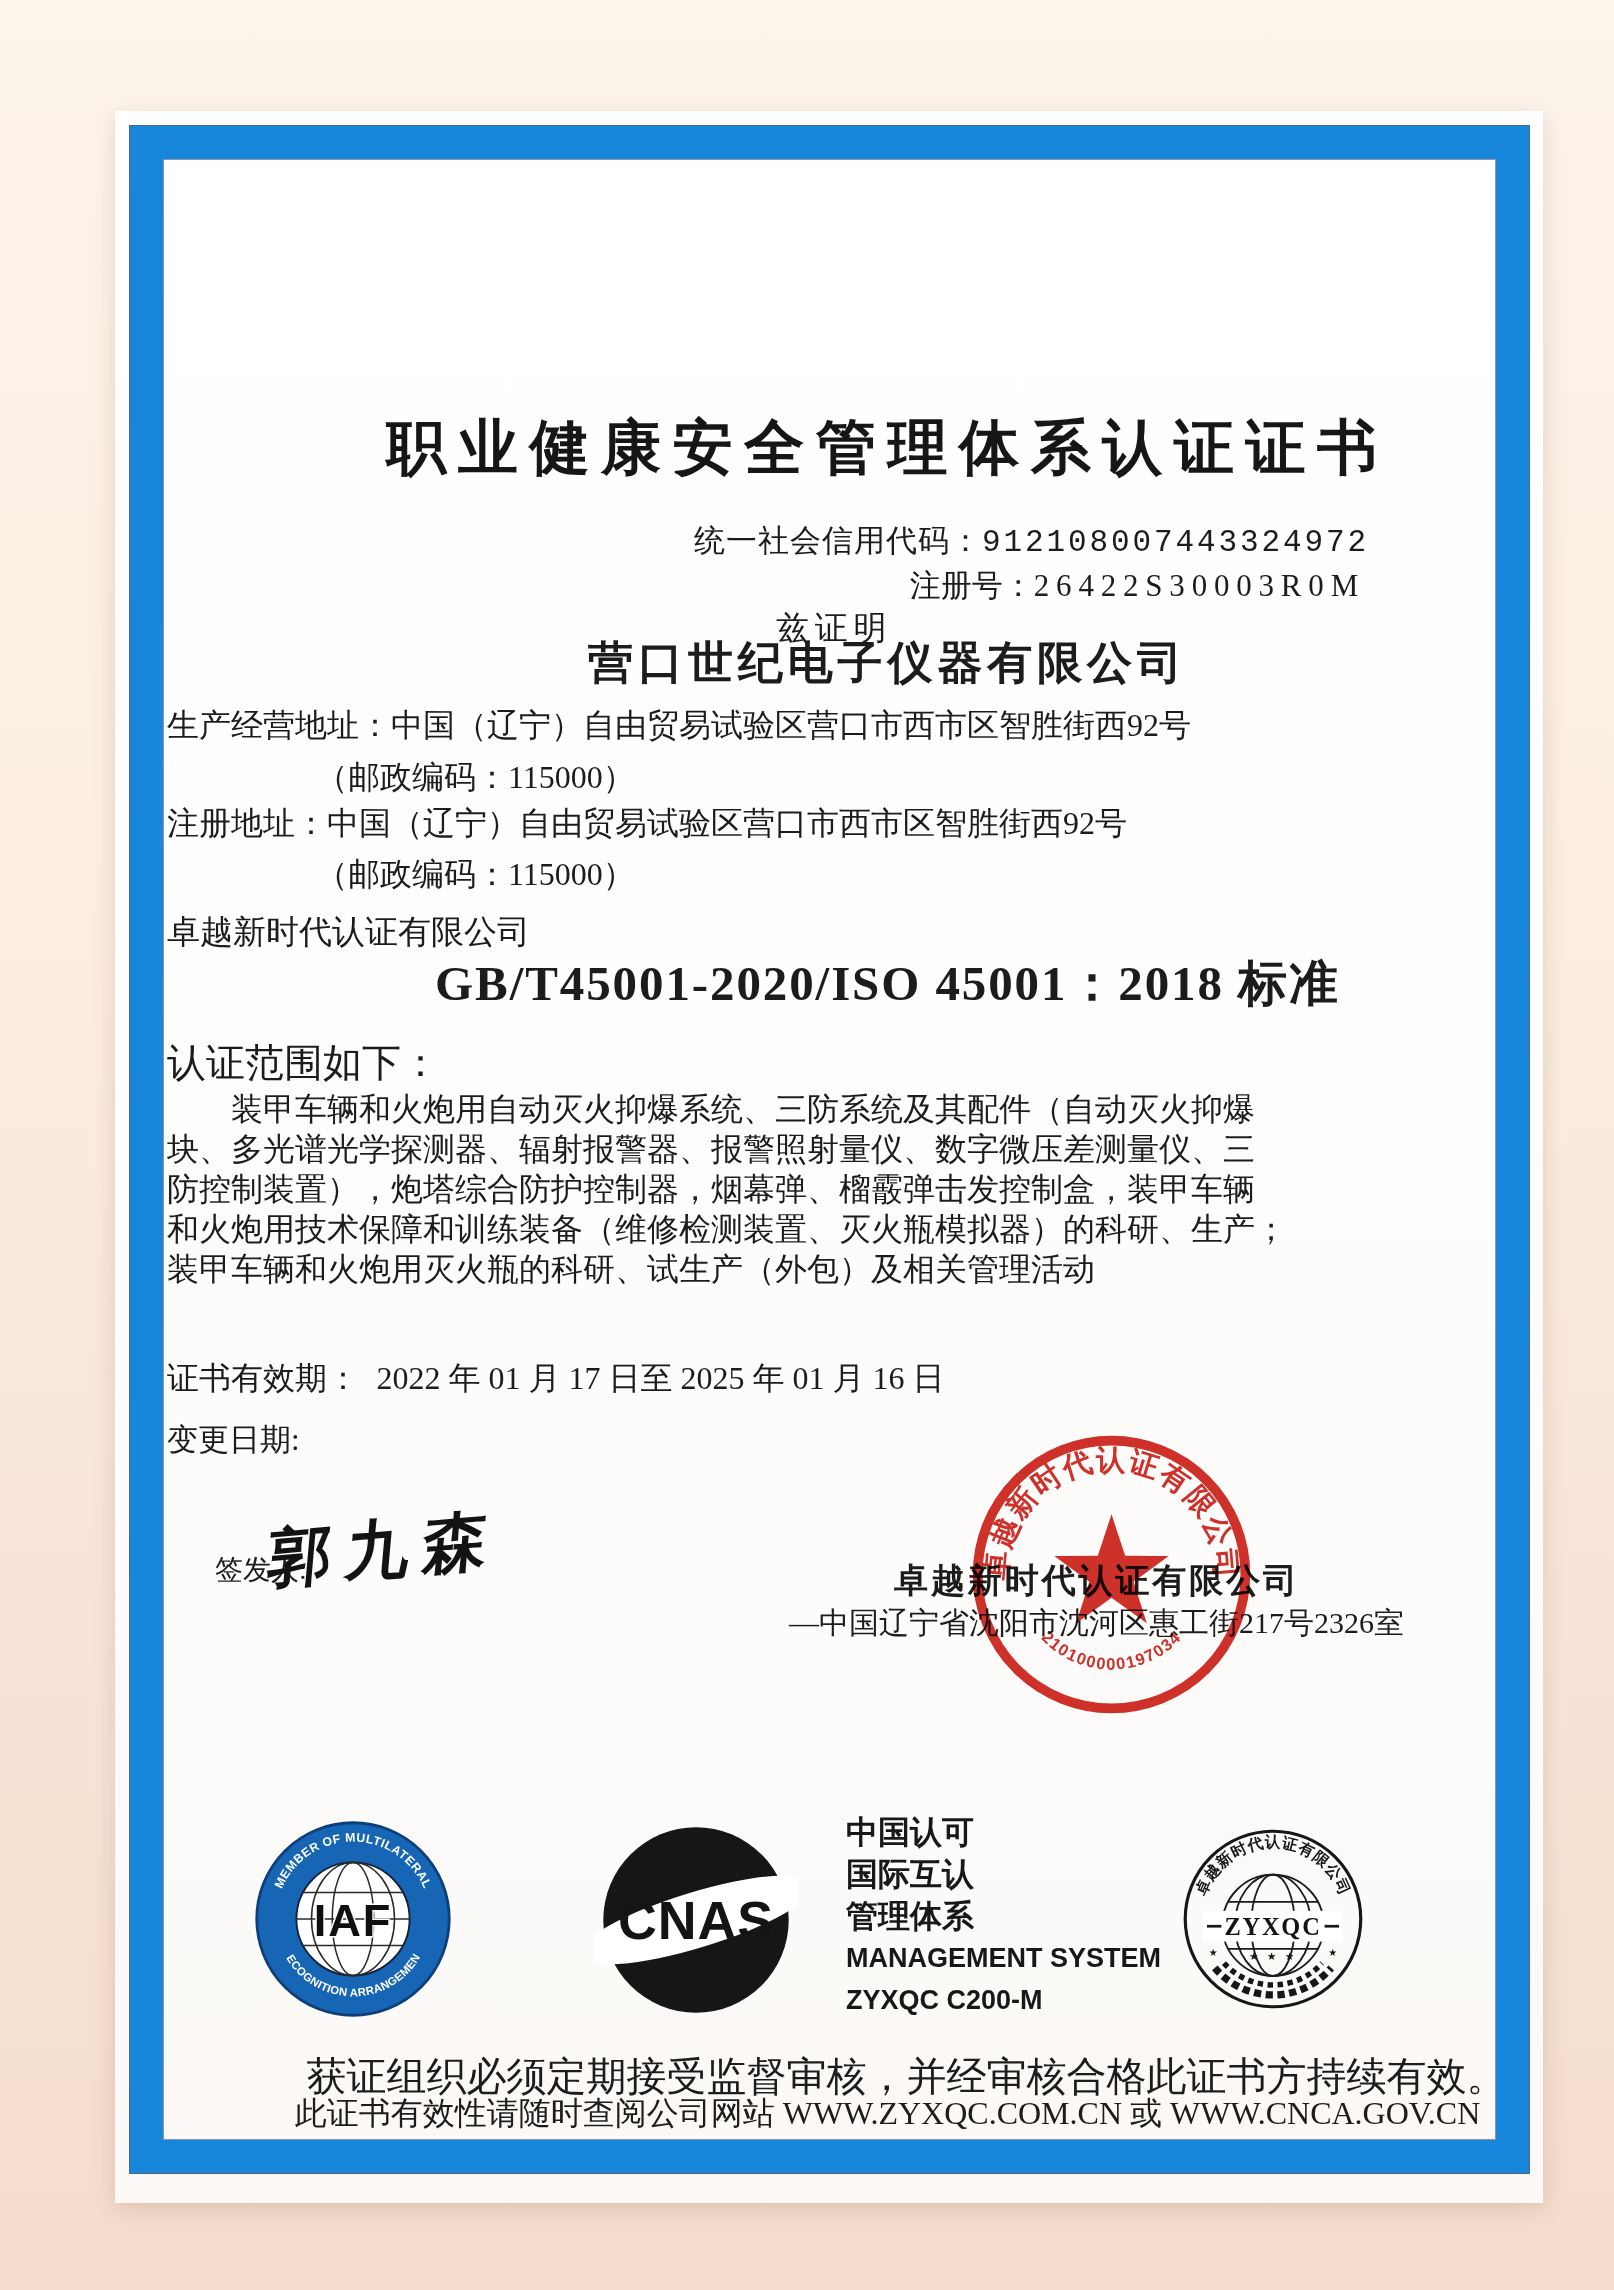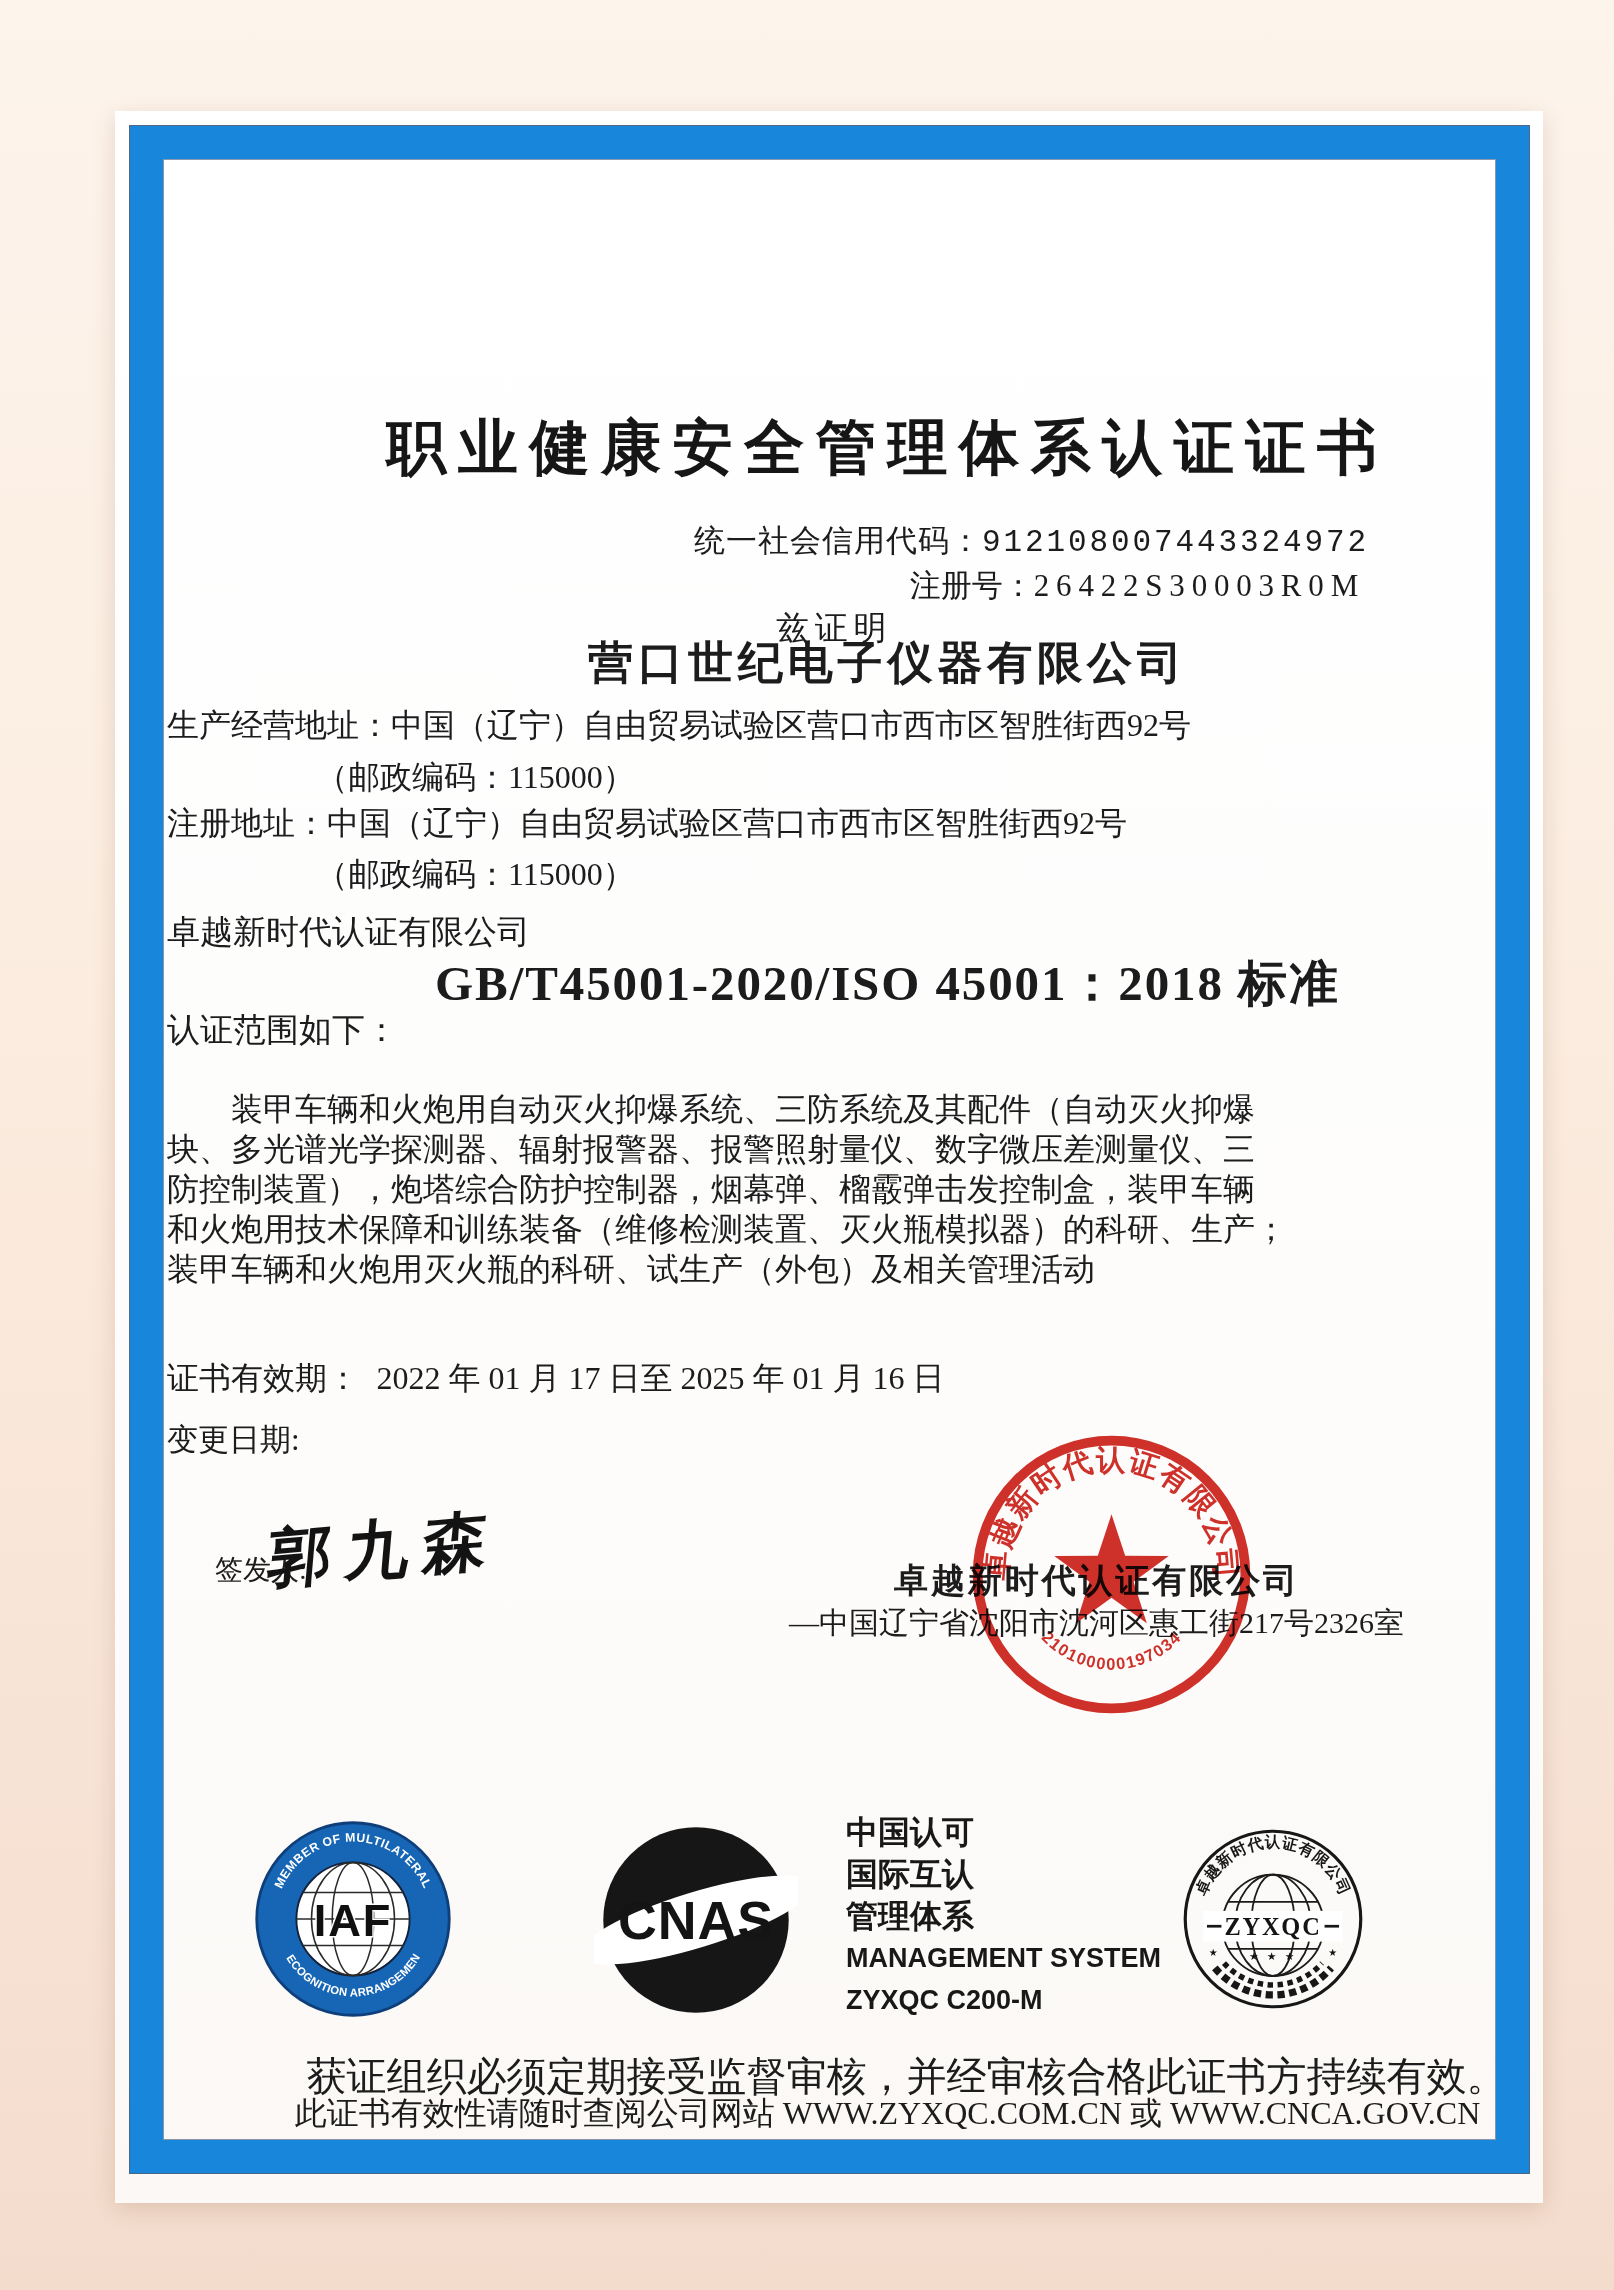--- a/index.html
+++ b/index.html
@@ -24,21 +24,21 @@
   .regline .num{letter-spacing:6.8px;}
   .certify{top:606px;left:776px;font-size:33px;letter-spacing:5.8px;}
   .company{top:633px;font-size:45px;font-weight:700;letter-spacing:4.9px;}
   .bodyline{font-size:32px;}
   .addr1{top:704px;left:167px;}
   .post1{top:756px;left:316px;}
   .addr2{top:802px;left:167px;}
   .post2{top:853px;left:316px;}
   .conform{top:910px;left:167px;font-size:33px;}
   .standard{top:951px;font-size:49px;font-weight:700;letter-spacing:1.9px;}
-  .scopehead{top:1008px;left:167px;font-size:33px;}
+  .scopehead{top:1036px;left:167px;font-size:39px;}
   .scope{top:1089px;left:167px;width:1261px;font-size:32px;line-height:40px;}
   .scope .ln:first-child{text-indent:64px;}
   .validity{top:1357px;left:167px;font-size:32px;}
   .validity .val{margin-left:17.5px;margin-top:48px;}
   .change{top:1419px;left:167px;font-size:31px;}
   .signerlabel{top:1551px;left:215px;font-size:28px;}
   .signature{top:1506px;left:268px;font-size:64px;font-weight:700;color:#131313;
     transform:rotate(-5deg) skewX(-10deg);letter-spacing:13.6px;z-index:3;}
   .certname{top:1558px;left:796px;width:602px;text-align:center;font-size:34px;font-weight:600;letter-spacing:2.9px;}
   .certaddr{top:1603px;left:757px;width:679px;text-align:center;font-size:30px;}

